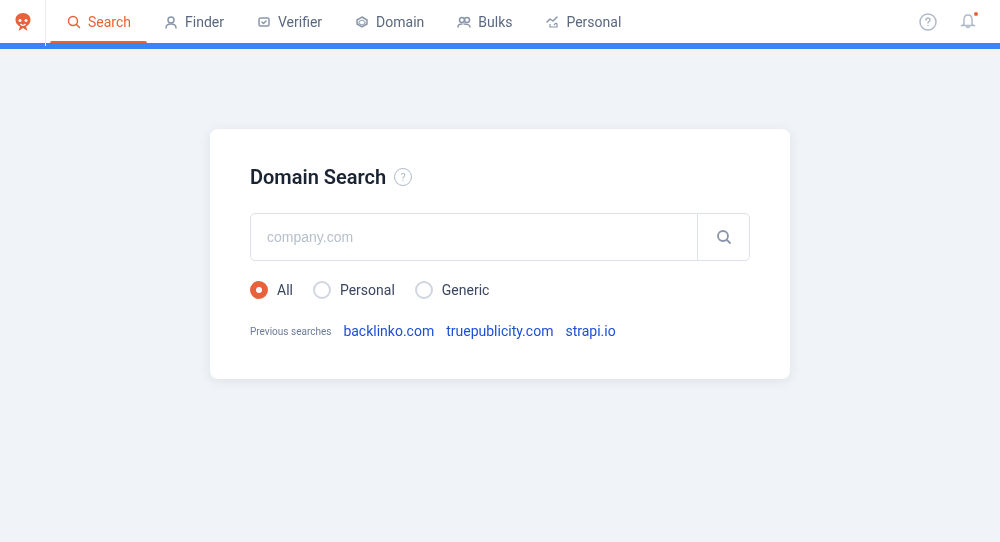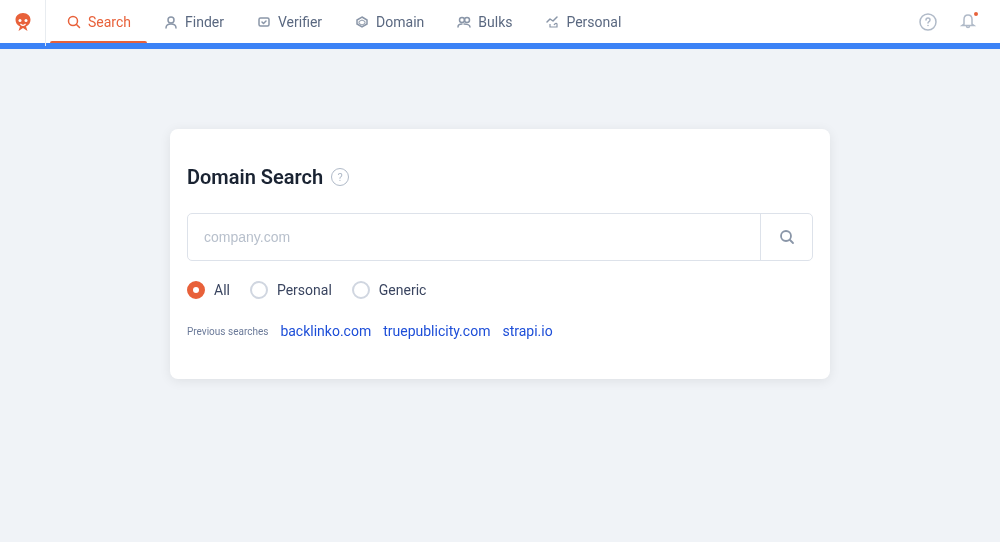--- a/index.html
+++ b/index.html
@@ -124,22 +124,22 @@
       justify-content: center;
       padding-top: 80px;
       height: calc(542px - 49px);
       background: #f0f3f7;
     }
 
     .card {
       background: #fff;
       border-radius: 8px;
       box-shadow: 0 2px 12px rgba(0,0,0,0.08);
-      padding: 36px 17px 40px;
-      width: 660px;
+      padding: 36px 40px 40px;
+      width: 580px;
     }
 
     .card-title-row {
       display: flex;
       align-items: center;
       gap: 8px;
       margin-bottom: 24px;
     }
 
     .card-title {

